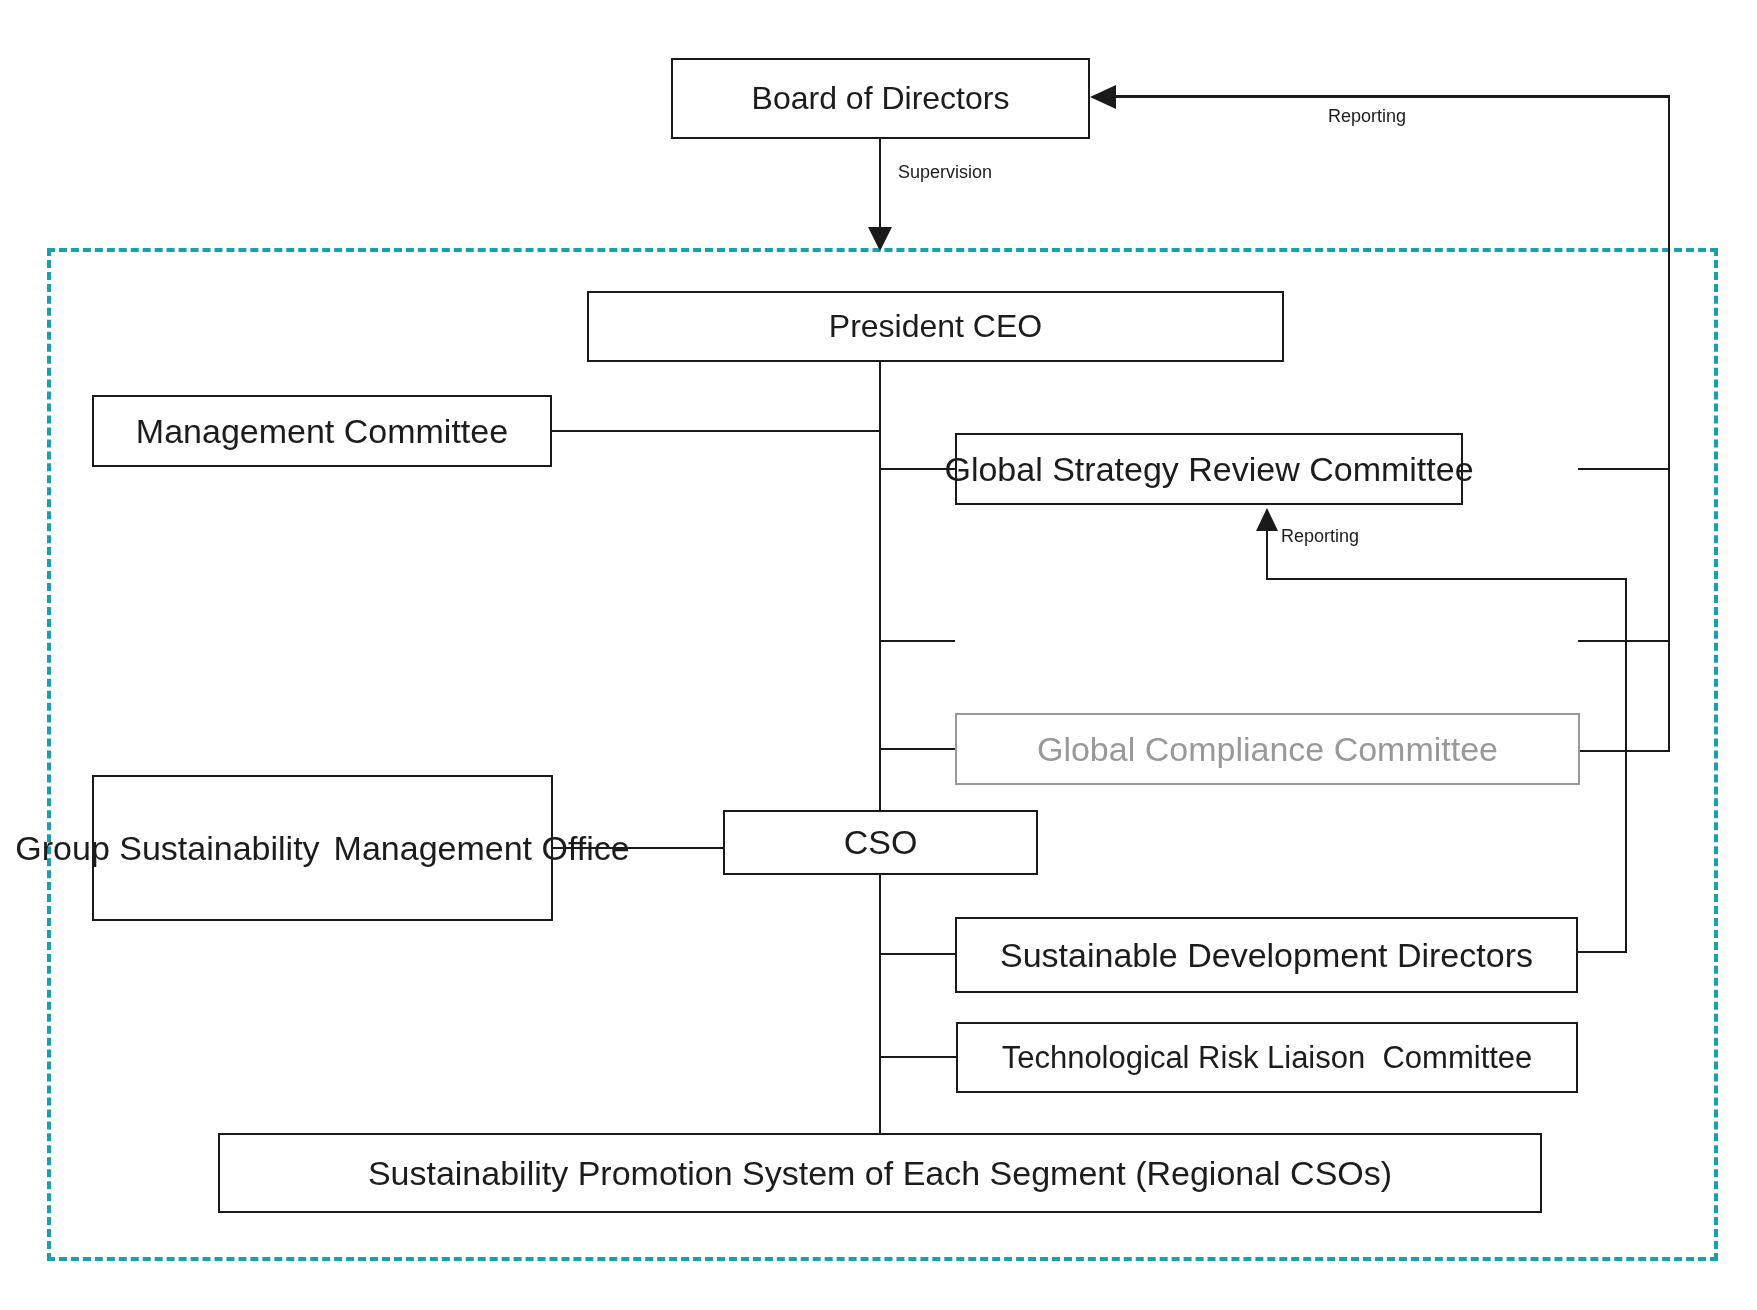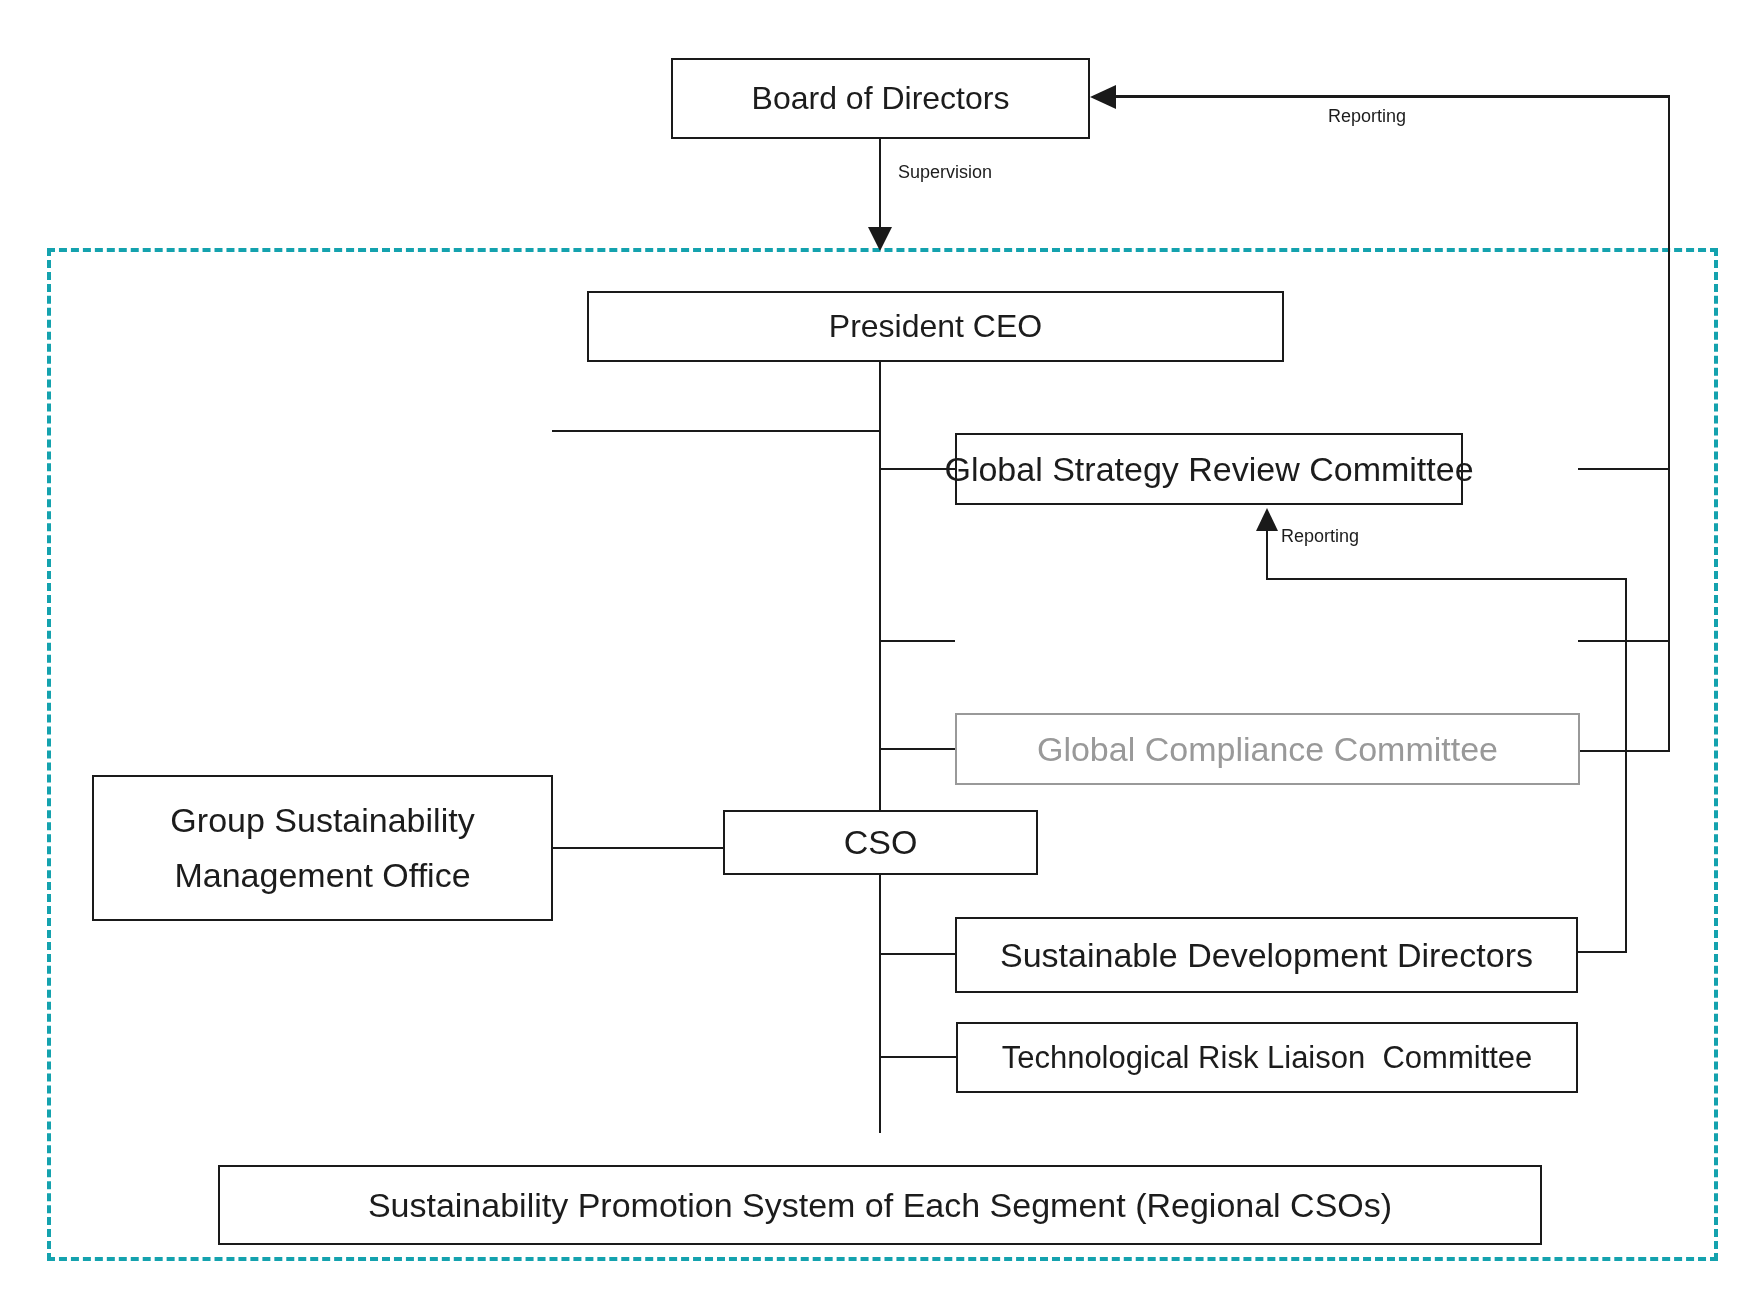--- a/index.html
+++ b/index.html
@@ -34,21 +34,21 @@
     text-align:center;
     font-size:34px;
     line-height:1.2;
     color:var(--text);
     z-index:2;
     white-space:pre;
   }
   .node.big{font-size:32px;}
   .node.small{font-size:31px;}
   .node.muted{border-color:var(--muted);color:var(--muted);}
-  .node .two-line{display:flex;flex-direction:column;gap:14px;}
+  .node .two-line{display:flex;flex-direction:row;gap:14px;}
   .elabel{
     position:absolute;
     font-size:18px;
     color:var(--text);
     z-index:2;
     white-space:nowrap;
   }
   .arrowhead{position:absolute;width:0;height:0;z-index:1;}
   .arrow-down{border-left:12px solid transparent;border-right:12px solid transparent;border-top:24px solid var(--line);}
   .arrow-left{border-top:12px solid transparent;border-bottom:12px solid transparent;border-right:26px solid var(--line);}
@@ -89,34 +89,35 @@
   <div class="arrowhead arrow-up" style="left:1256px;top:508px;"></div>
 
   <div class="elabel" style="left:898px;top:162px;">Supervision</div>
   <div class="elabel" style="left:1328px;top:106px;">Reporting</div>
   <div class="elabel" style="left:1281px;top:526px;">Reporting</div>
 
   <div class="node big" style="left:671px;top:58px;width:419px;height:81px;">Board of Directors</div>
 
   <div class="node big" style="left:587px;top:291px;width:697px;height:71px;">President CEO</div>
 
+  <div class="node" style="left:92px;top:395px;width:460px;height:72px;">Management Committee</div>
 
   <div class="node" style="left:955px;top:433px;width:508px;height:72px;">Global Strategy Review Committee</div>
 
 
   <div class="node muted" style="left:955px;top:713px;width:625px;height:72px;">Global Compliance Committee</div>
 
   <div class="node" style="left:92px;top:775px;width:461px;height:146px;">
     <div class="two-line">
       <span>Group Sustainability</span>
       <span>Management Office</span>
     </div>
   </div>
 
   <div class="node" style="left:723px;top:810px;width:315px;height:65px;">CSO</div>
 
   <div class="node" style="left:955px;top:917px;width:623px;height:76px;">Sustainable Development Directors</div>
 
   <div class="node small" style="left:956px;top:1022px;width:622px;height:71px;">Technological Risk Liaison  Committee</div>
 
-  <div class="node" style="left:218px;top:1133px;width:1324px;height:80px;margin-top:32px;">Sustainability Promotion System of Each Segment (Regional CSOs)</div>
+  <div class="node" style="left:218px;top:1133px;width:1324px;height:80px;">Sustainability Promotion System of Each Segment (Regional CSOs)</div>
 
 </div>
 
 </body></html>

